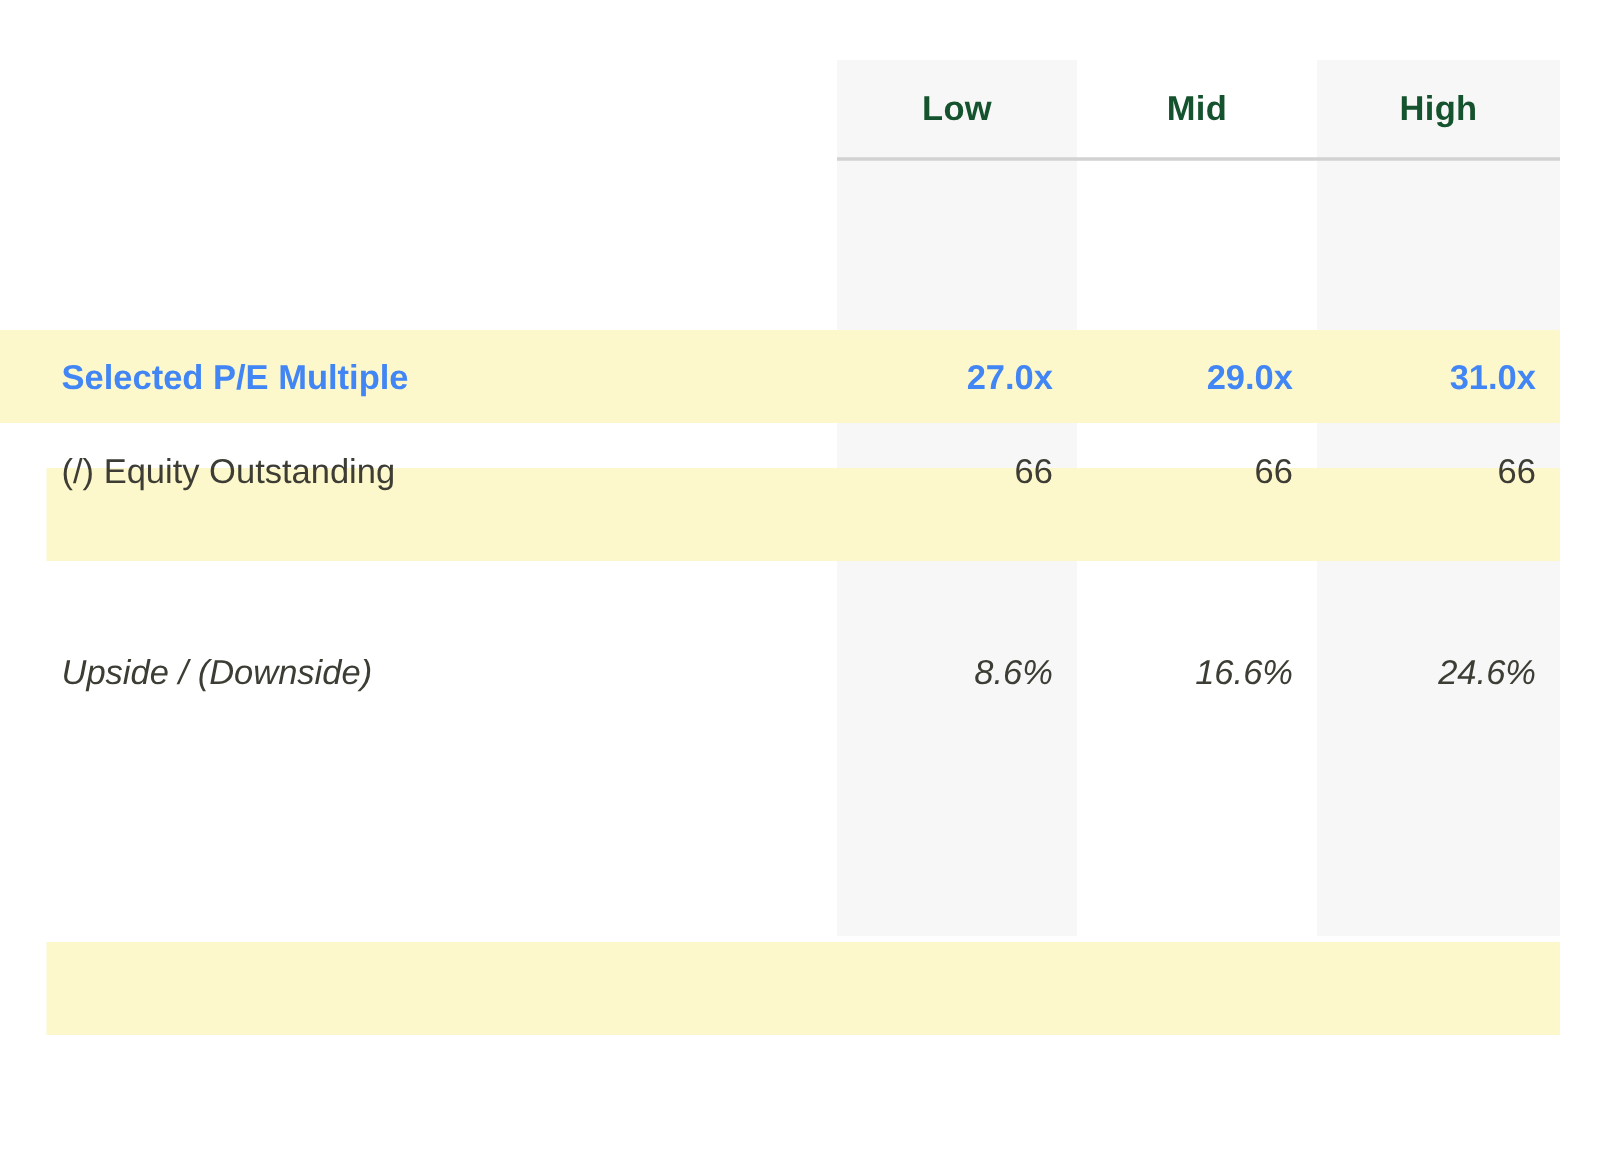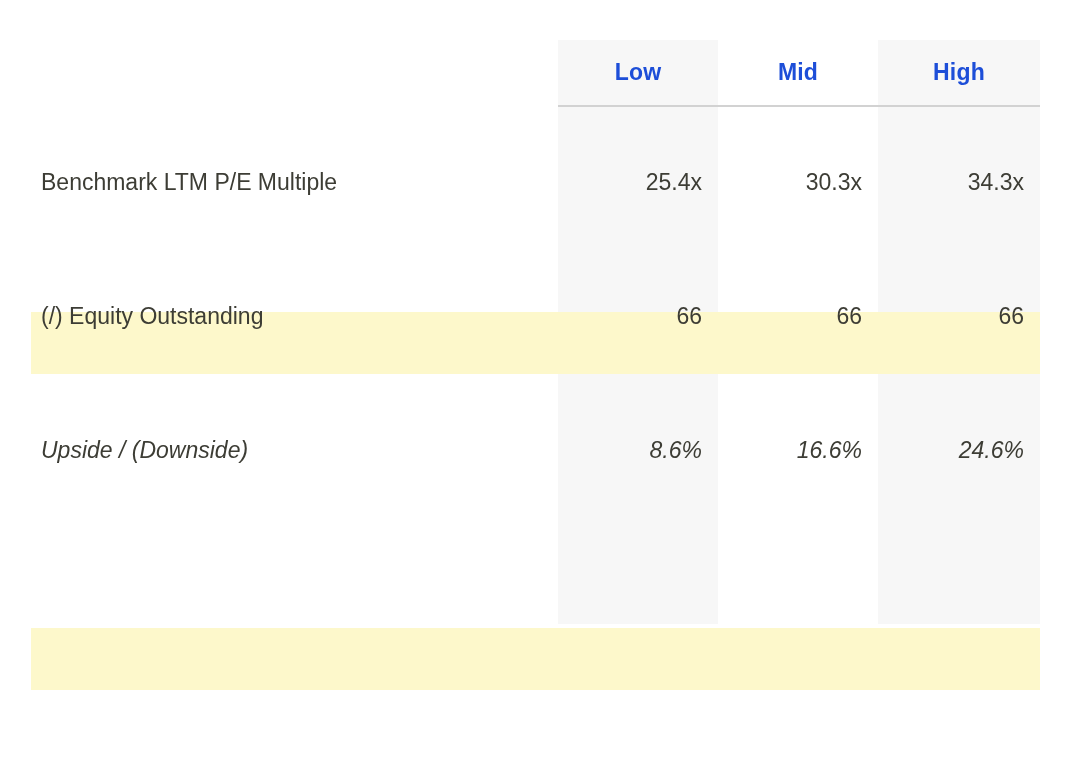--- a/index.html
+++ b/index.html
@@ -57,21 +57,21 @@
     padding: 0;
     vertical-align: middle;
     background: transparent;
   }
 
   
   thead th {
     height: 66px;
     font-size: 23px;
     font-weight: bold;
-    color: #1d4ed8;
+    color: #14532d;
     text-align: center;
     letter-spacing: 0.2px;
   }
   thead th.lbl { text-align: left; }
   thead tr.head-row th.num-head {
     border-bottom: 2px solid #d2d2d2;
   }
   thead tr.head-row th.lbl { border-bottom: none; }
 
   
@@ -154,35 +154,35 @@
 
     <tbody>
 
       <tr class="spacer">
         <td></td>
         <td></td>
         <td></td>
         <td></td>
       </tr>
 
-      <tr>
-        <td class="lbl">Benchmark LTM P/E Multiple</td>
-        <td class="num">25.4x</td>
-        <td class="num">30.3x</td>
-        <td class="num last">34.3x</td>
-      </tr>
 
 
       <tr class="spacer-lg">
         <td></td>
         <td></td>
         <td></td>
         <td></td>
       </tr>
 
+      <tr class="hl">
+        <td class="lbl accent bold">Selected P/E Multiple</td>
+        <td class="num accent bold">27.0x</td>
+        <td class="num accent bold">29.0x</td>
+        <td class="num last accent bold">31.0x</td>
+      </tr>
 
 
 
       <tr>
         <td class="lbl">(/) Equity Outstanding</td>
         <td class="num">66</td>
         <td class="num">66</td>
         <td class="num last">66</td>
       </tr>
 

